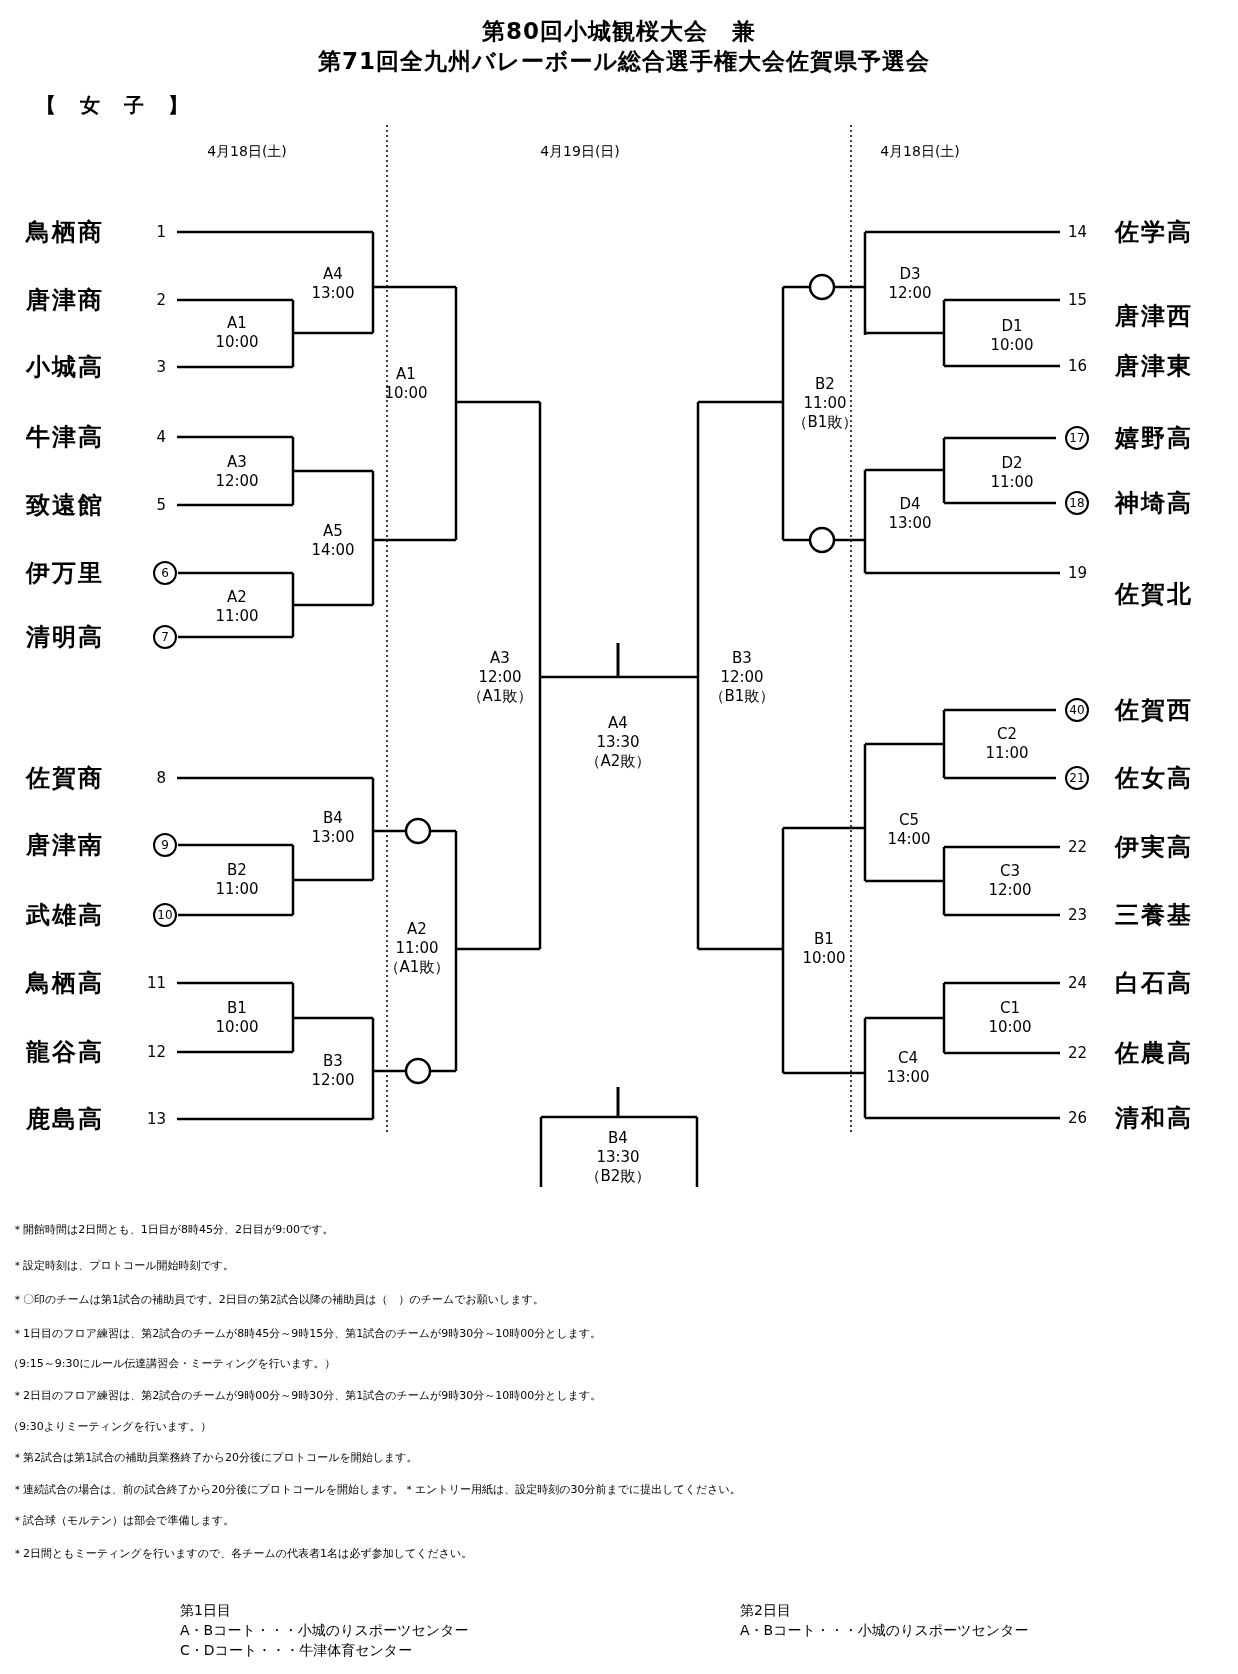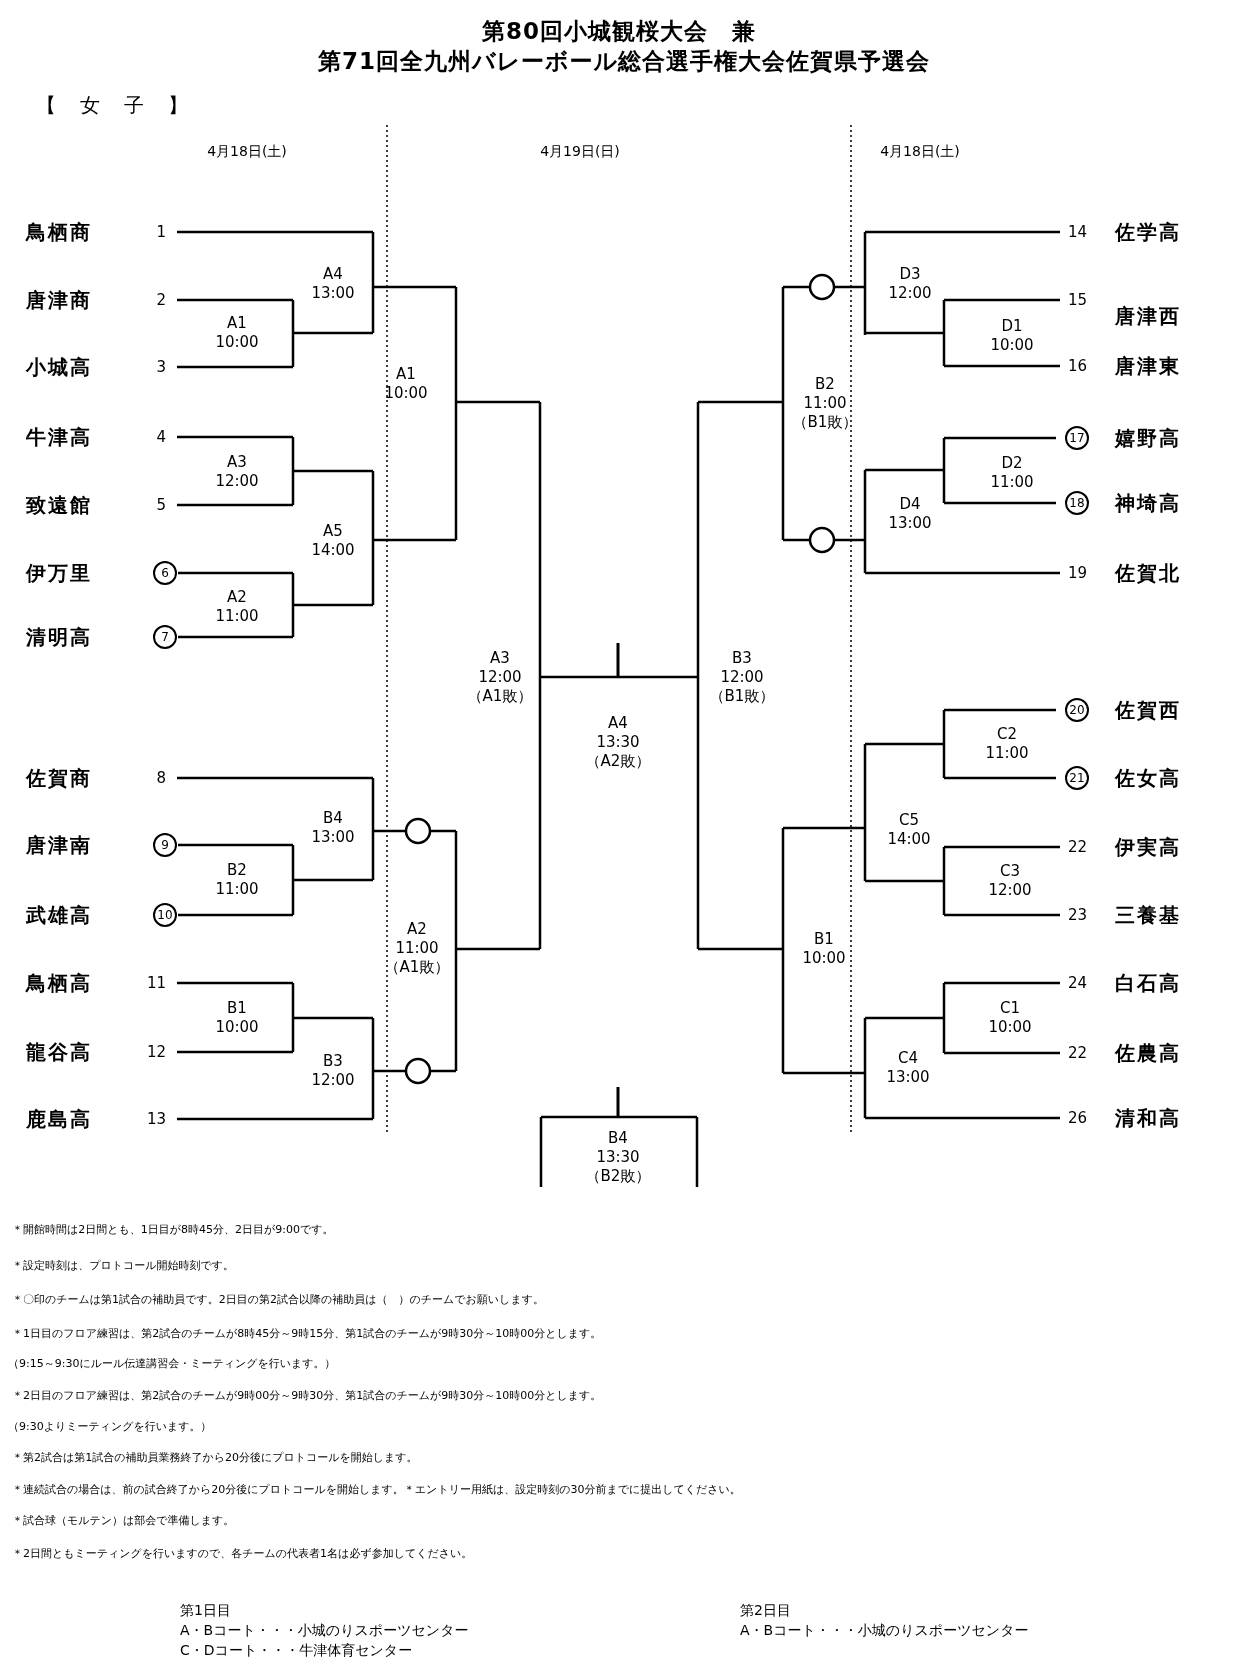--- a/index.html
+++ b/index.html
@@ -6,23 +6,23 @@
   body{
     width:1238px;height:1674px;position:relative;background:#ffffff;color:#000;
     font-family:"DejaVu Sans","Liberation Sans",sans-serif;
     overflow:hidden;
   }
   .abs{position:absolute;}
   .ctr{transform:translate(-50%,-50%);text-align:center;}
   .title1,.title2{left:0;right:0;text-align:center;font-weight:bold;letter-spacing:1px;white-space:nowrap;}
   .title1{top:16px;font-size:23px;}
   .title2{top:46px;font-size:23px;margin-left:10px;}
-  .division{font-size:20px;font-weight:normal;letter-spacing:2px;}
+  .division{font-size:20px;font-weight:bold;letter-spacing:2px;}
   .dh{font-size:14px;white-space:nowrap;}
-  .tname{font-size:20px;font-weight:bold;letter-spacing:2px;white-space:nowrap;height:40px;line-height:40px;}
+  .tname{font-size:24px;font-weight:bold;letter-spacing:2px;white-space:nowrap;height:40px;line-height:40px;}
   .seed{font-size:15px;height:20px;line-height:20px;}
   .seed.rplain{width:34px;text-align:left;}
   .seed.lplain{width:30px;text-align:right;}
   .seedc{width:20px;height:20px;line-height:20px;border:2px solid #000;border-radius:50%;
          font-size:12px;text-align:center;}
   .ml{font-size:15px;line-height:19px;white-space:nowrap;}
   .ml span{display:block;}
   .note{font-size:11px;white-space:nowrap;}
   .ven{font-size:14px;line-height:20px;white-space:nowrap;}
 </style>
@@ -97,36 +97,36 @@
 <div class="abs seedc" style="left:153px;top:903px">10</div>
 <div class="abs seed lplain" style="left:136px;top:973px">11</div>
 <div class="abs seed lplain" style="left:136px;top:1042px">12</div>
 <div class="abs seed lplain" style="left:136px;top:1109px">13</div>
 
 <div class="abs tname" style="left:1115px;top:212px">佐学高</div>
 <div class="abs tname" style="left:1115px;top:296px">唐津西</div>
 <div class="abs tname" style="left:1115px;top:346px">唐津東</div>
 <div class="abs tname" style="left:1115px;top:418px">嬉野高</div>
 <div class="abs tname" style="left:1115px;top:483px">神埼高</div>
-<div class="abs tname" style="left:1115px;top:553px">佐賀北</div>
+<div class="abs tname" style="left:1115px;top:574px">佐賀北</div>
 <div class="abs tname" style="left:1115px;top:690px">佐賀西</div>
 <div class="abs tname" style="left:1115px;top:758px">佐女高</div>
 <div class="abs tname" style="left:1115px;top:827px">伊実高</div>
 <div class="abs tname" style="left:1115px;top:895px">三養基</div>
 <div class="abs tname" style="left:1115px;top:963px">白石高</div>
 <div class="abs tname" style="left:1115px;top:1033px">佐農高</div>
 <div class="abs tname" style="left:1115px;top:1098px">清和高</div>
 
 <div class="abs seed rplain" style="left:1068px;top:222px">14</div>
 <div class="abs seed rplain" style="left:1068px;top:290px">15</div>
 <div class="abs seed rplain" style="left:1068px;top:356px">16</div>
 <div class="abs seedc" style="left:1065px;top:426px">17</div>
 <div class="abs seedc" style="left:1065px;top:491px">18</div>
 <div class="abs seed rplain" style="left:1068px;top:563px">19</div>
-<div class="abs seedc" style="left:1065px;top:698px">20</div>
+<div class="abs seedc" style="left:1065px;top:698px">40</div>
 <div class="abs seedc" style="left:1065px;top:766px">21</div>
 <div class="abs seed rplain" style="left:1068px;top:837px">22</div>
 <div class="abs seed rplain" style="left:1068px;top:905px">23</div>
 <div class="abs seed rplain" style="left:1068px;top:973px">24</div>
 <div class="abs seed rplain" style="left:1068px;top:1043px">22</div>
 <div class="abs seed rplain" style="left:1068px;top:1108px">26</div>
 
 <div class="abs ctr ml" style="left:237px;top:333px">
     <span>A1</span>
     <span>10:00</span>

